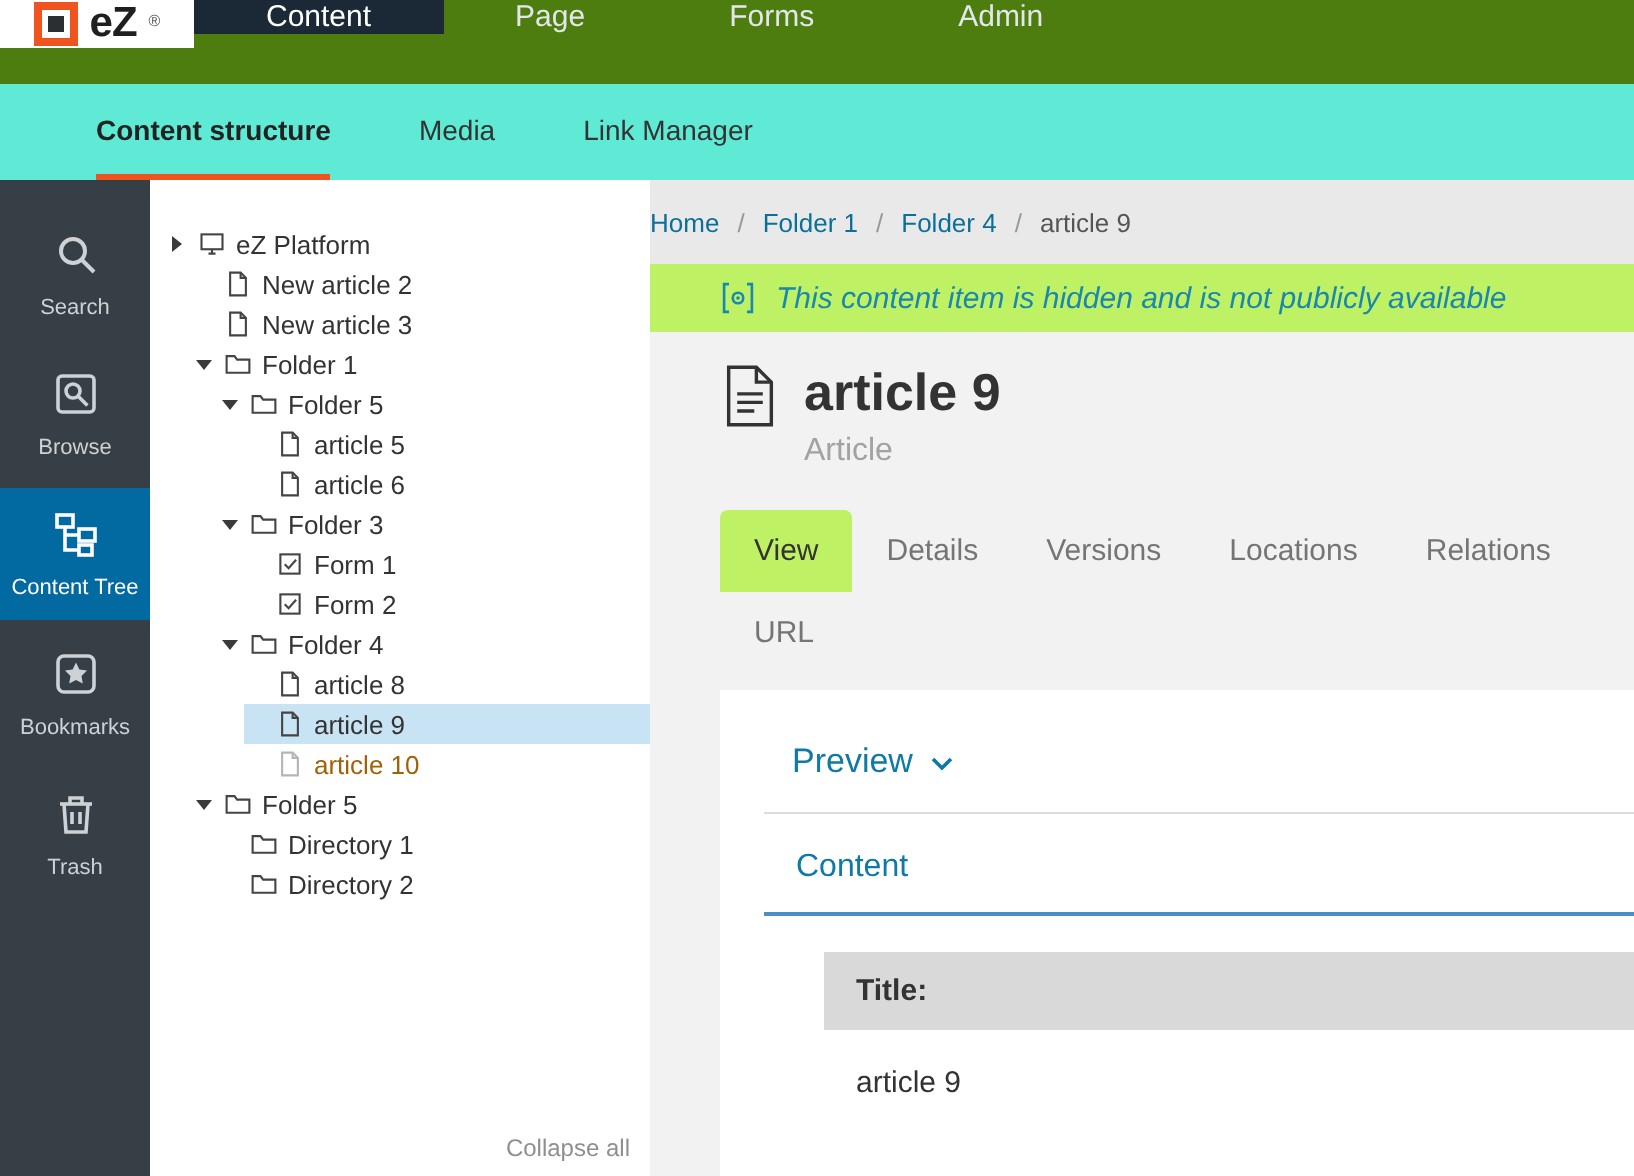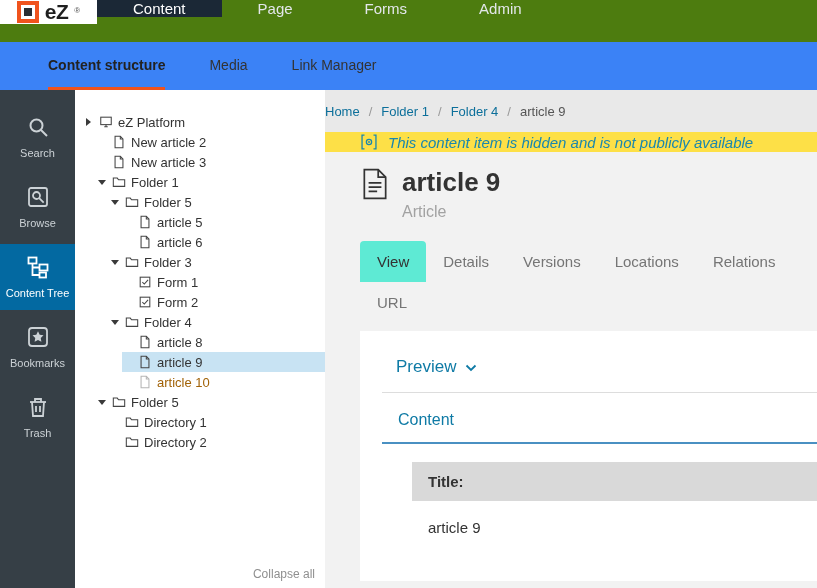--- a/index.html
+++ b/index.html
@@ -12,21 +12,21 @@
   .topbar { position:absolute; left:0; top:0; width:100%; height:42px; background:#4d7c0f; display:flex; align-items:flex-start; }
   .logo { width:97px; background:#fff; display:flex; align-items:center; justify-content:center; gap:6px; cursor:pointer; }
   .logo-mark { width:22px; height:22px; border:4px solid #f0531d; display:inline-flex; align-items:center; justify-content:center; }
   .logo-inner { width:8px; height:8px; background:#2a2f33; }
   .logo-text { font-size:21px; font-weight:bold; color:#1f1f1f; letter-spacing:-0.5px; }
   .logo-reg { font-size:8px; color:#555; align-self:flex-start; margin-top:6px; }
   .top-tabs { display:flex; }
   .top-tab { padding:0 36px; display:flex; align-items:center; color:#e3e7ea; font-size:15px; cursor:pointer; }
   .top-tab.active { background:#1b2836; color:#fff; }
   
-  .subnav { position:absolute; left:0; top:42px; width:100%; height:48px; background:#3b82f6; display:flex; align-items:stretch; padding-left:48px; gap:44px; }
+  .subnav { position:absolute; left:0; top:42px; width:100%; height:48px; background:#5eead4; display:flex; align-items:stretch; padding-left:48px; gap:44px; }
   .sub-tab { font-size:14px; color:#333; cursor:pointer; display:flex; align-items:center; border-bottom:3px solid transparent; }
   .sub-tab.active { font-weight:bold; color:#222; border-bottom-color:#f0531d; }
   
   .sidebar { position:absolute; left:0; top:90px; width:75px; height:498px; background:#363f46; display:flex; flex-direction:column; padding-top:14px; }
   .side-item { height:66px; margin-bottom:4px; display:flex; flex-direction:column; align-items:center; justify-content:center; gap:6px; color:#ccd2d6; font-size:11px; cursor:pointer; text-align:center; }
   .side-item svg { width:24px; height:24px; }
   .side-item.active { background:#0369a1; color:#fff; }
   
   .treepanel { position:absolute; left:75px; top:90px; width:250px; height:498px; background:#fff; padding-top:8px; }
   .tree-row { display:flex; align-items:center; height:20px; font-size:13px; color:#333; cursor:pointer; }
@@ -39,30 +39,30 @@
   .tree-ico { width:14px; height:14px; display:inline-flex; flex-shrink:0; color:#444; }
   .tree-ico svg { width:14px; height:14px; }
   .hiddenitem .tree-ico { color:#b5b5b5; }
   .collapse-all { position:absolute; right:10px; bottom:7px; font-size:12px; color:#8f8f8f; cursor:pointer; }
   
   .main { position:absolute; left:325px; top:90px; right:0; bottom:0; background:#f2f2f2; overflow:hidden; }
   .breadcrumb { height:42px; background:#e9e9e9; display:flex; align-items:center; font-size:13px; }
   .crumb-link { color:#0c6f9a; cursor:pointer; }
   .crumb-sep { color:#999; margin:0 9px; }
   .crumb-current { color:#555; }
-  .alert { height:20px; background:#fde047; display:flex; align-items:center; padding-left:35px; gap:10px; color:#1a87ae; }
+  .alert { height:34px; background:#bef264; display:flex; align-items:center; padding-left:35px; gap:10px; color:#1a87ae; }
   .alert-icon svg { width:18px; height:18px; display:block; }
   .alert-text { font-style:italic; font-size:15px; }
   .title-block { display:flex; align-items:flex-start; gap:14px; padding:16px 0 0 37px; }
   .title-icon svg { width:26px; height:32px; display:block; }
   .page-title { margin:0; font-size:26px; font-weight:bold; color:#333; line-height:1.15; }
   .page-subtitle { font-size:16px; color:#a2a2a2; margin-top:5px; }
   .tabs { display:flex; flex-wrap:wrap; margin:20px 0 0 35px; width:455px; }
   .tab { padding:12px 17px; font-size:15px; color:#757575; cursor:pointer; white-space:nowrap; }
-  .tab.active { background:#5eead4; color:#333; border-radius:4px 4px 0 0; }
+  .tab.active { background:#bef264; color:#333; border-radius:4px 4px 0 0; }
   .card { margin:8px 0 0 35px; background:#fff; min-height:250px; padding:26px 0 20px 22px; }
   .preview-row { display:flex; align-items:center; gap:9px; color:#0e7aa5; font-size:17px; cursor:pointer; padding-left:14px; }
   .chev svg { width:12px; height:8px; margin-top:3px; display:block; }
   .rule { border-top:1px solid #ddd; margin-top:15px; }
   .content-header { margin-top:18px; padding:0 0 13px 16px; color:#0e7aa5; font-size:16px; border-bottom:2px solid #4a90c2; cursor:pointer; }
   .field-table { margin:18px 0 0 30px; }
   .field-header { background:#d9d9d9; padding:11px 16px; font-weight:bold; font-size:15px; color:#333; }
   .field-value { padding:18px 16px; font-size:15px; color:#333; background:#fff; }
 </style>
 </head>

